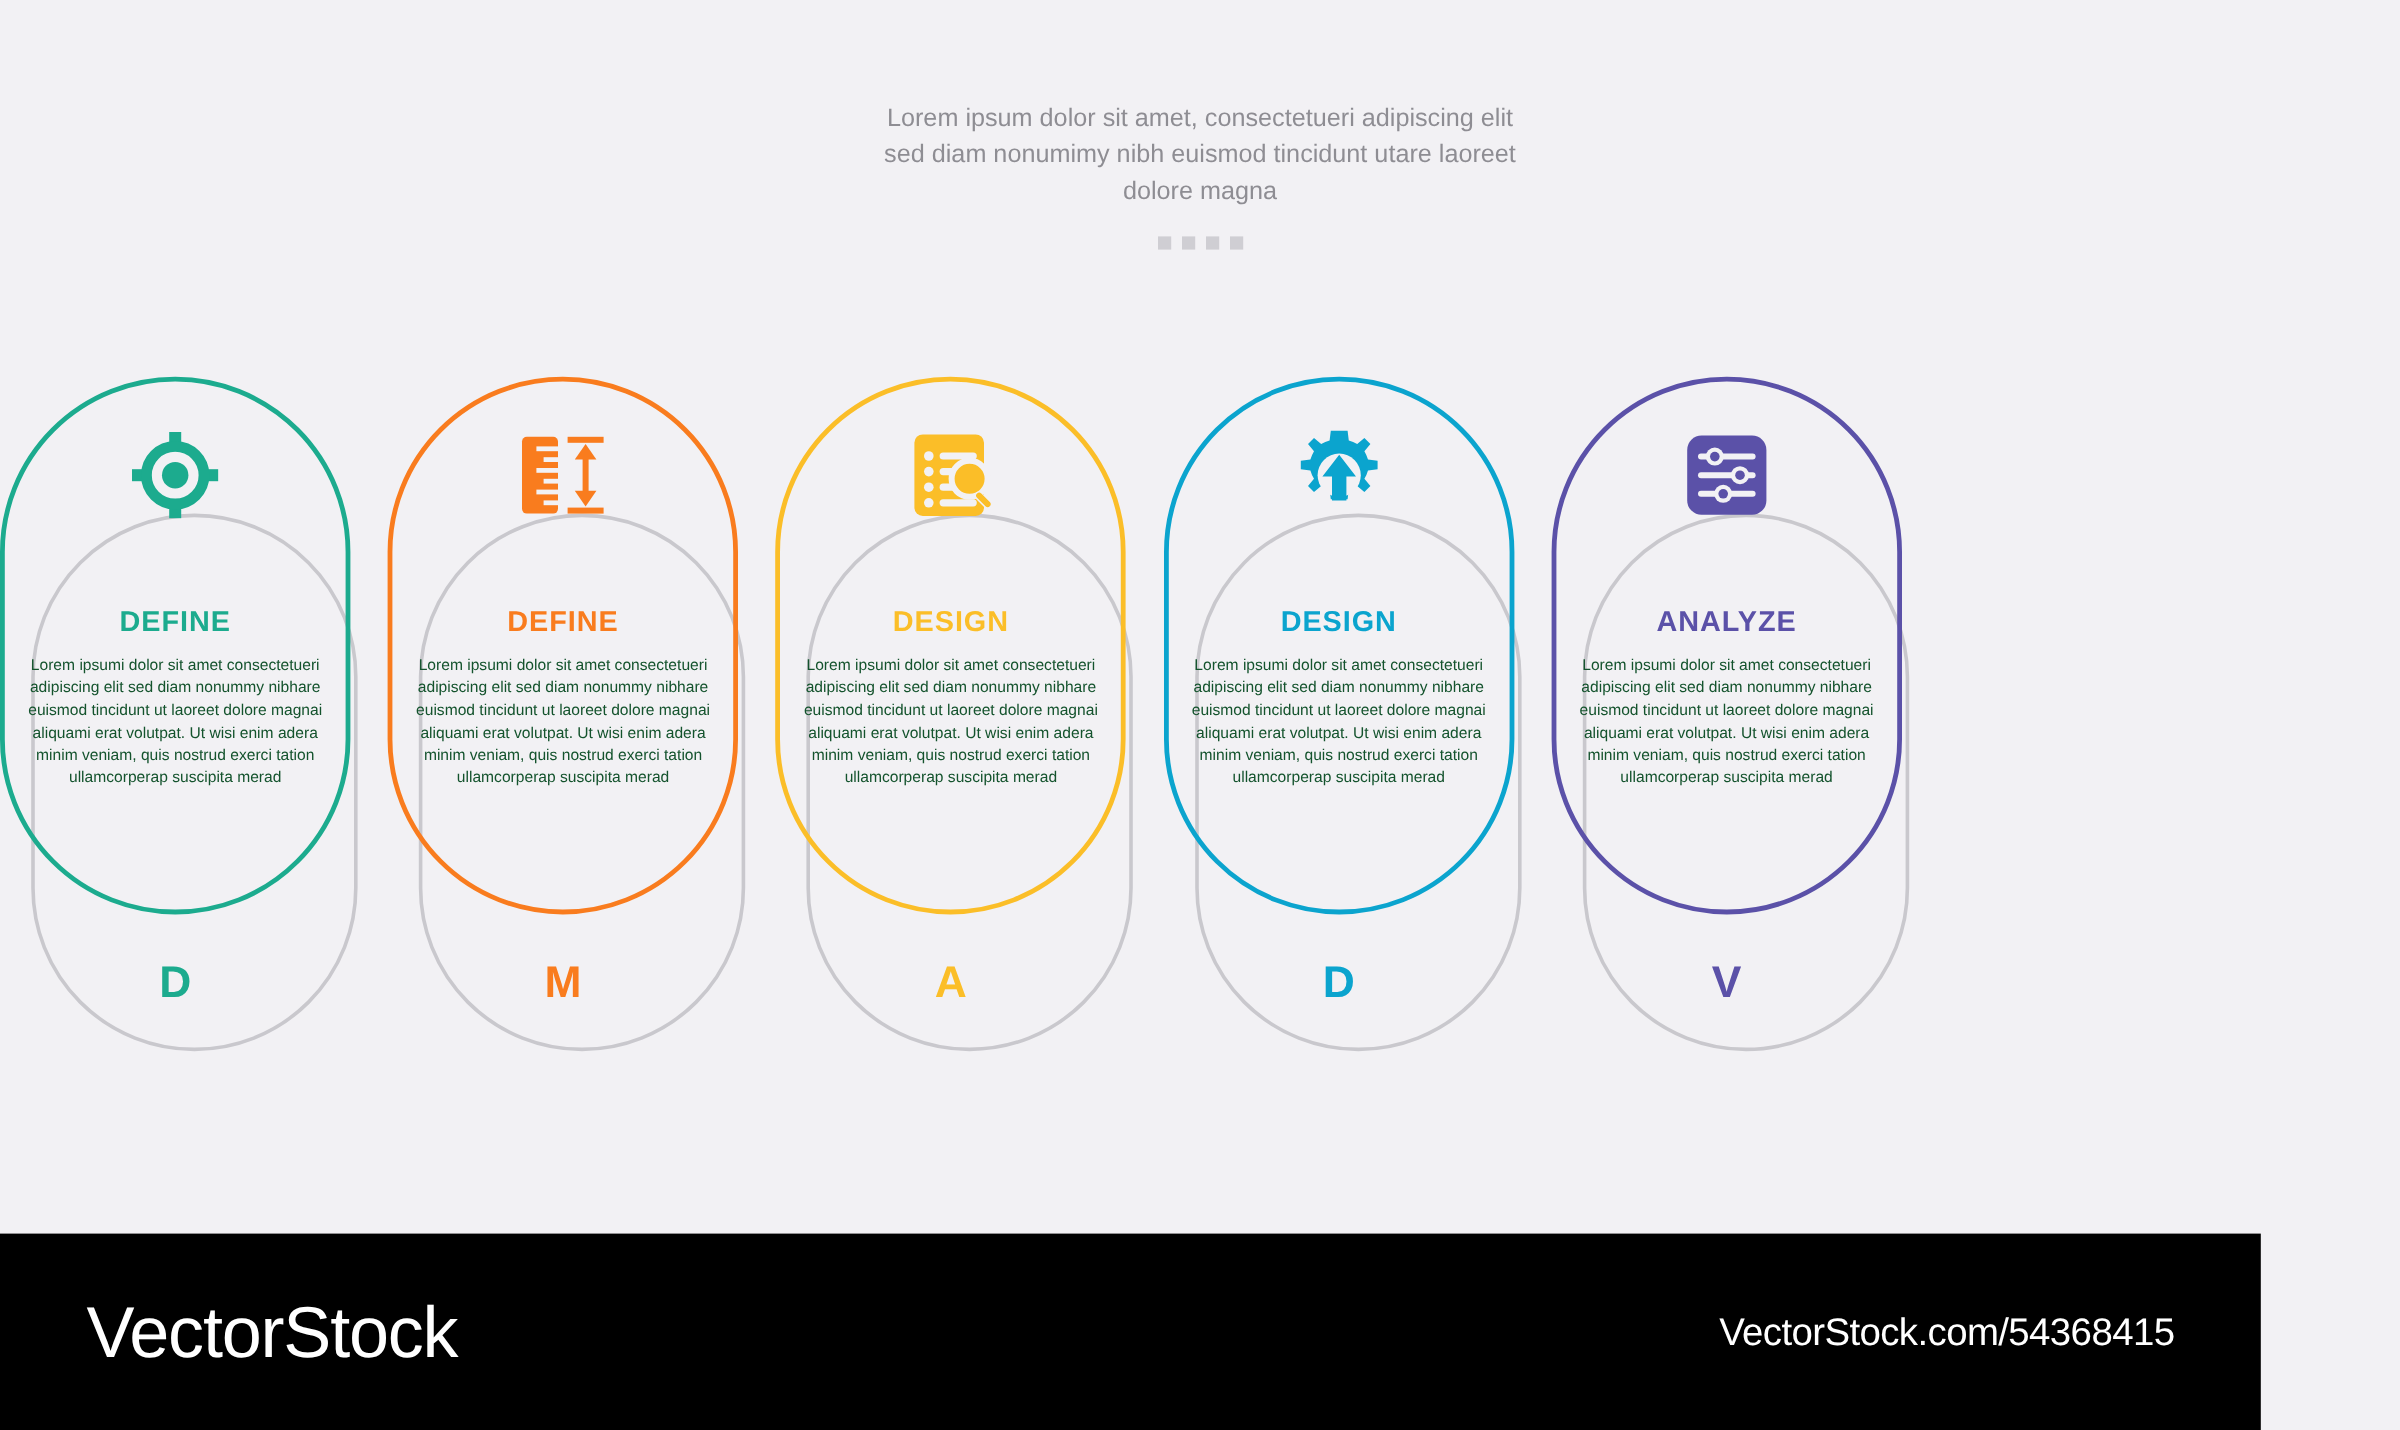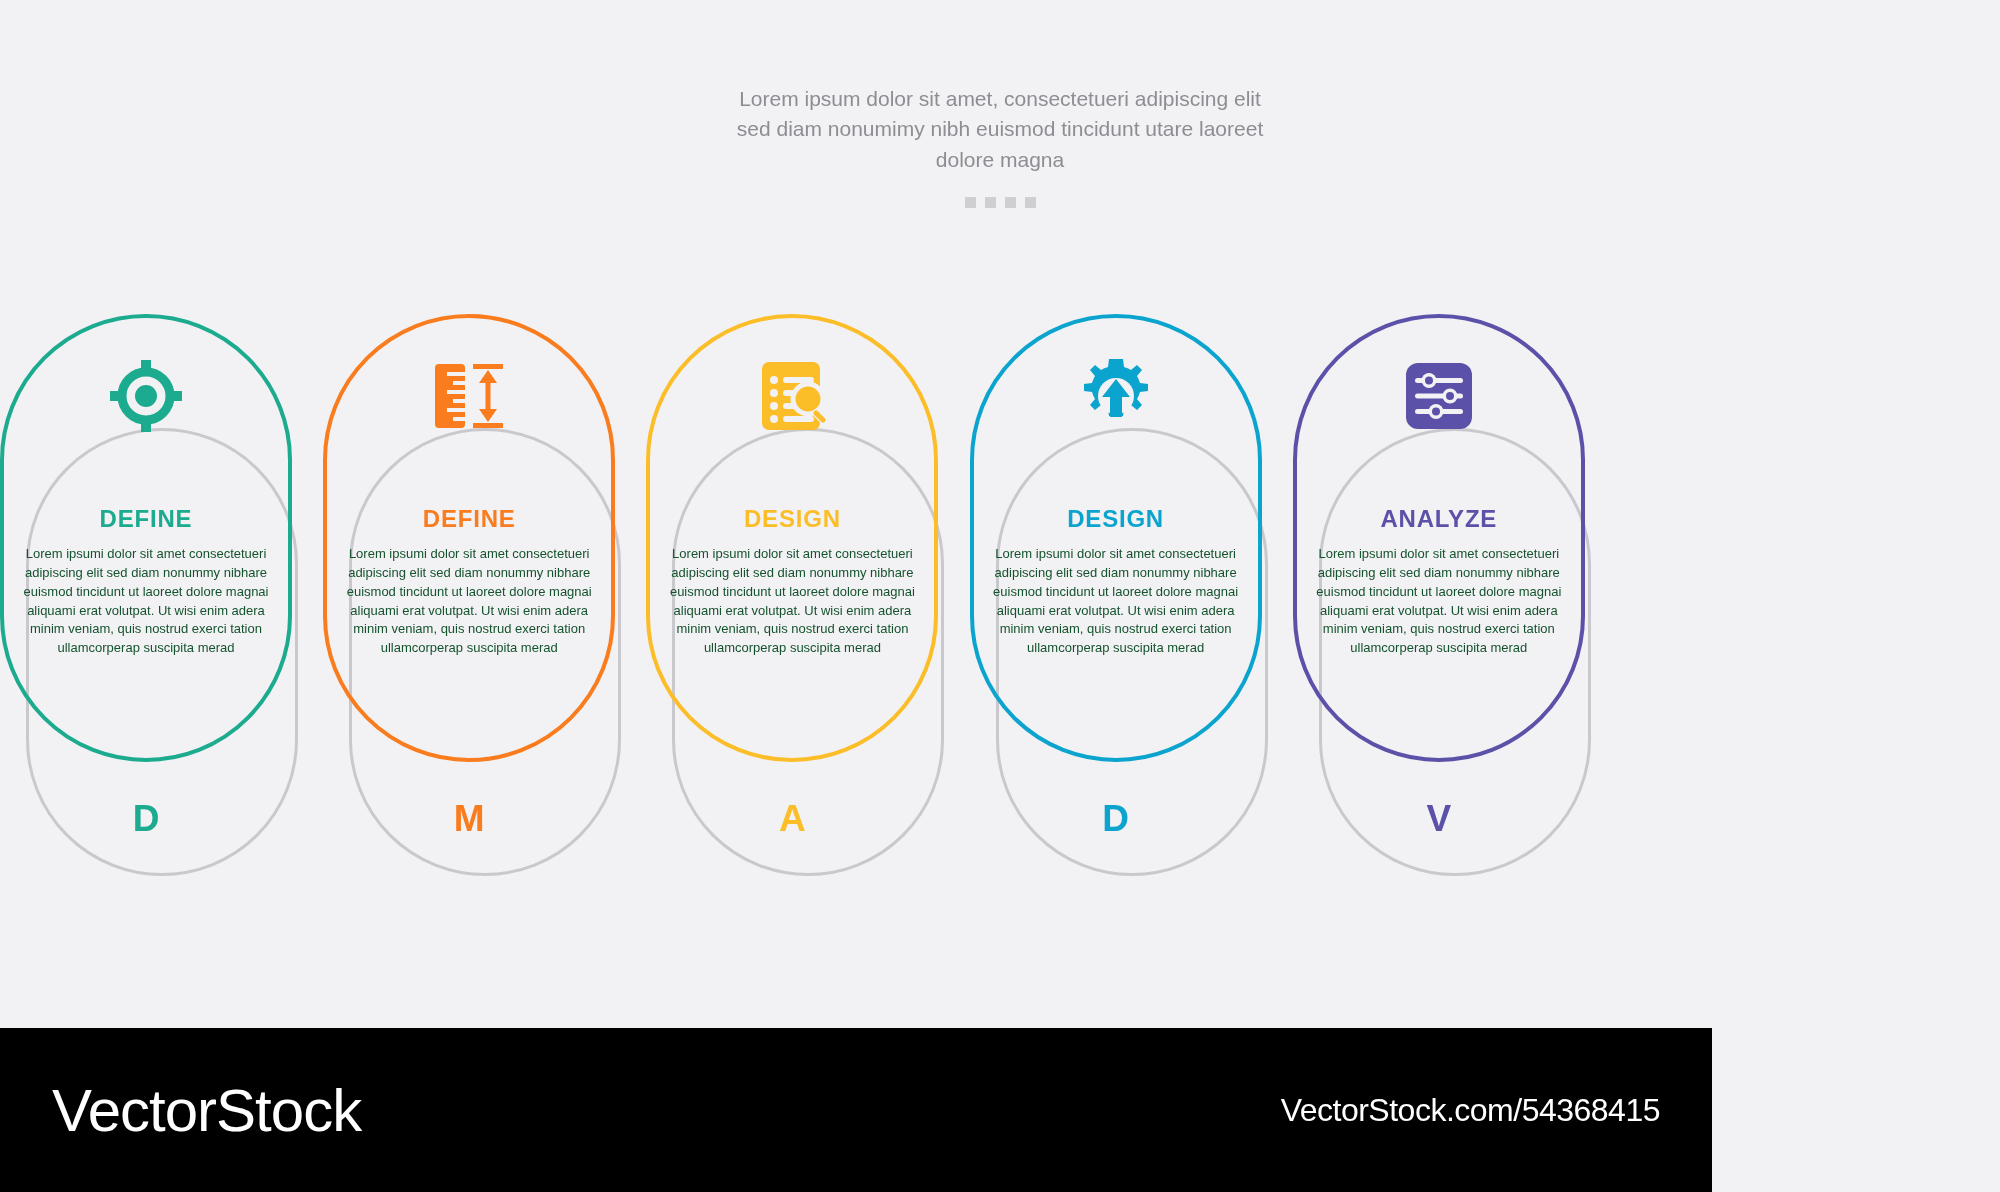--- a/index.html
+++ b/index.html
@@ -141,27 +141,27 @@
     font-weight: bold;
     color: #1cab8e;
     z-index: 6;
   }
 
   
   .footer {
     position: absolute;
     left: 0;
     bottom: 0;
-    width: 1712px;
+    width: 1884px;
     height: 164px;
     background: #000;
     display: flex;
     align-items: center;
     justify-content: space-between;
-    padding: 0 52px;
+    padding: 0 72px;
   }
   .footer-logo {
     color: #ffffff;
     font-size: 60px;
     letter-spacing: -1px;
     font-weight: 400;
   }
   .footer-url {
     color: #ffffff;
     font-size: 32px;

